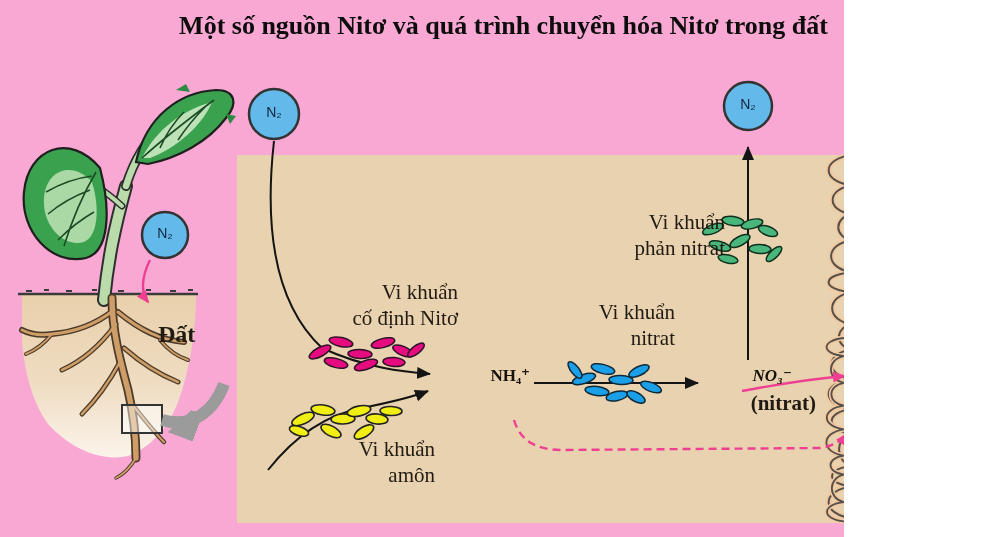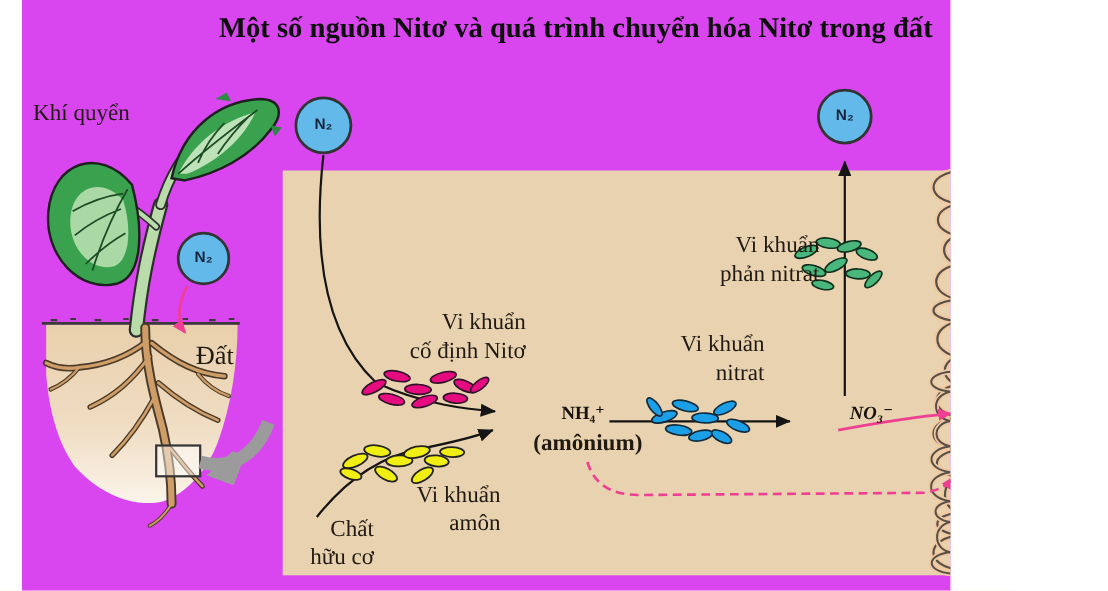--- a/index.html
+++ b/index.html
@@ -1,27 +1,27 @@
 <!DOCTYPE html>
 <html><head>
 <meta charset="utf-8">
 <style>
   html,body{margin:0;padding:0;background:#fff;}
-  #stage{position:relative;width:844px;height:537px;background:#d946ef;overflow:hidden;
-         font-family:"Liberation Serif","DejaVu Serif",serif;margin-left:20px;}
+  #stage{position:relative;width:844px;height:537px;background:#f9a8d4;overflow:hidden;
+         font-family:"Liberation Serif","DejaVu Serif",serif;}
   #art{position:absolute;left:0;top:0;}
   .label{position:absolute;color:#201a12;white-space:pre-line;line-height:1.22;
          font-family:"Liberation Serif","DejaVu Serif",serif;}
   .center{text-align:right;}
   .title{width:1007px;top:10px;left:0;text-align:center;font-weight:bold;font-size:26px;color:#0d0d0d;}
   .lbl21{font-size:21px;}
   .lbl20{font-size:24px;}
   .formula{font-weight:bold;font-size:17px;color:#17120d;}
   .chem-name{font-weight:bold;font-size:21px;}
-  .n2text{position:absolute;width:48px;text-align:center;font-weight:bold;font-size:14px;
+  .n2text{position:absolute;width:48px;text-align:center;font-weight:normal;font-size:14px;
           color:#14243c;font-family:"Liberation Sans","DejaVu Sans",sans-serif;}
   .small-formula{font-weight:bold;font-size:14px;color:#17120d;}
 </style>
 </head>
 <body>
 
 <div id="stage">
 
 <svg id="art" width="1007" height="537" viewBox="0 0 1007 537">
   <defs>
@@ -202,44 +202,41 @@
 
   <g stroke="#333" stroke-width="2.5">
     <circle cx="165" cy="235" r="23" fill="#62b9ea"></circle>
     <circle cx="274" cy="114" r="25" fill="#62b9ea"></circle>
     <circle cx="748" cy="106" r="24" fill="#62b9ea"></circle>
   </g>
 </svg>
 
 <div class="label title">Một số nguồn Nitơ và quá trình chuyển hóa Nitơ trong đất</div>
 
-<div class="label lbl21" style="left:10px;top:90px;">Khí quyển</div>
-
-<div class="label lbl20" style="left:158px;top:310px;font-weight:normal;">Đất</div>
+
+<div class="label lbl20" style="left:158px;top:320px;font-weight:bold;">Đất</div>
 
 <div class="n2text" style="left:141px;top:225px;">N₂</div>
 <div class="n2text" style="left:250px;top:104px;">N₂</div>
 <div class="n2text" style="left:724px;top:96px;">N₂</div>
 
 <div class="label lbl21 center" style="left:308px;top:280px;width:150px;">Vi khuẩn
 cố định Nitơ</div>
 
 <div class="label lbl21 center" style="left:285px;top:437px;width:150px;">Vi khuẩn
 amôn</div>
 
-<div class="label lbl21 center" style="left:230px;top:468px;width:90px;">Chất
-hữu cơ</div>
 
 <div class="label formula center" style="left:450px;top:366px;width:80px;">NH₄⁺</div>
-<div class="label chem-name center" style="left:424px;top:390px;width:140px;">(amônium)</div>
 
 <div class="label lbl21 center" style="left:525px;top:300px;width:150px;">Vi khuẩn
 nitrat</div>
 
 <div class="label formula center" style="left:712px;top:366px;width:80px;font-style:italic;">NO₃⁻</div>
+<div class="label chem-name center" style="left:676px;top:391px;width:140px;">(nitrat)</div>
 
 <div class="label lbl21 center" style="left:575px;top:210px;width:150px;">Vi khuẩn
 phản nitrat</div>
 
 <div class="label lbl20" style="left:872px;top:219px;">Rễ</div>
 
 <div class="label small-formula center" style="left:858px;top:328px;width:70px;">NH₄⁺</div>
 
 </div>
 

